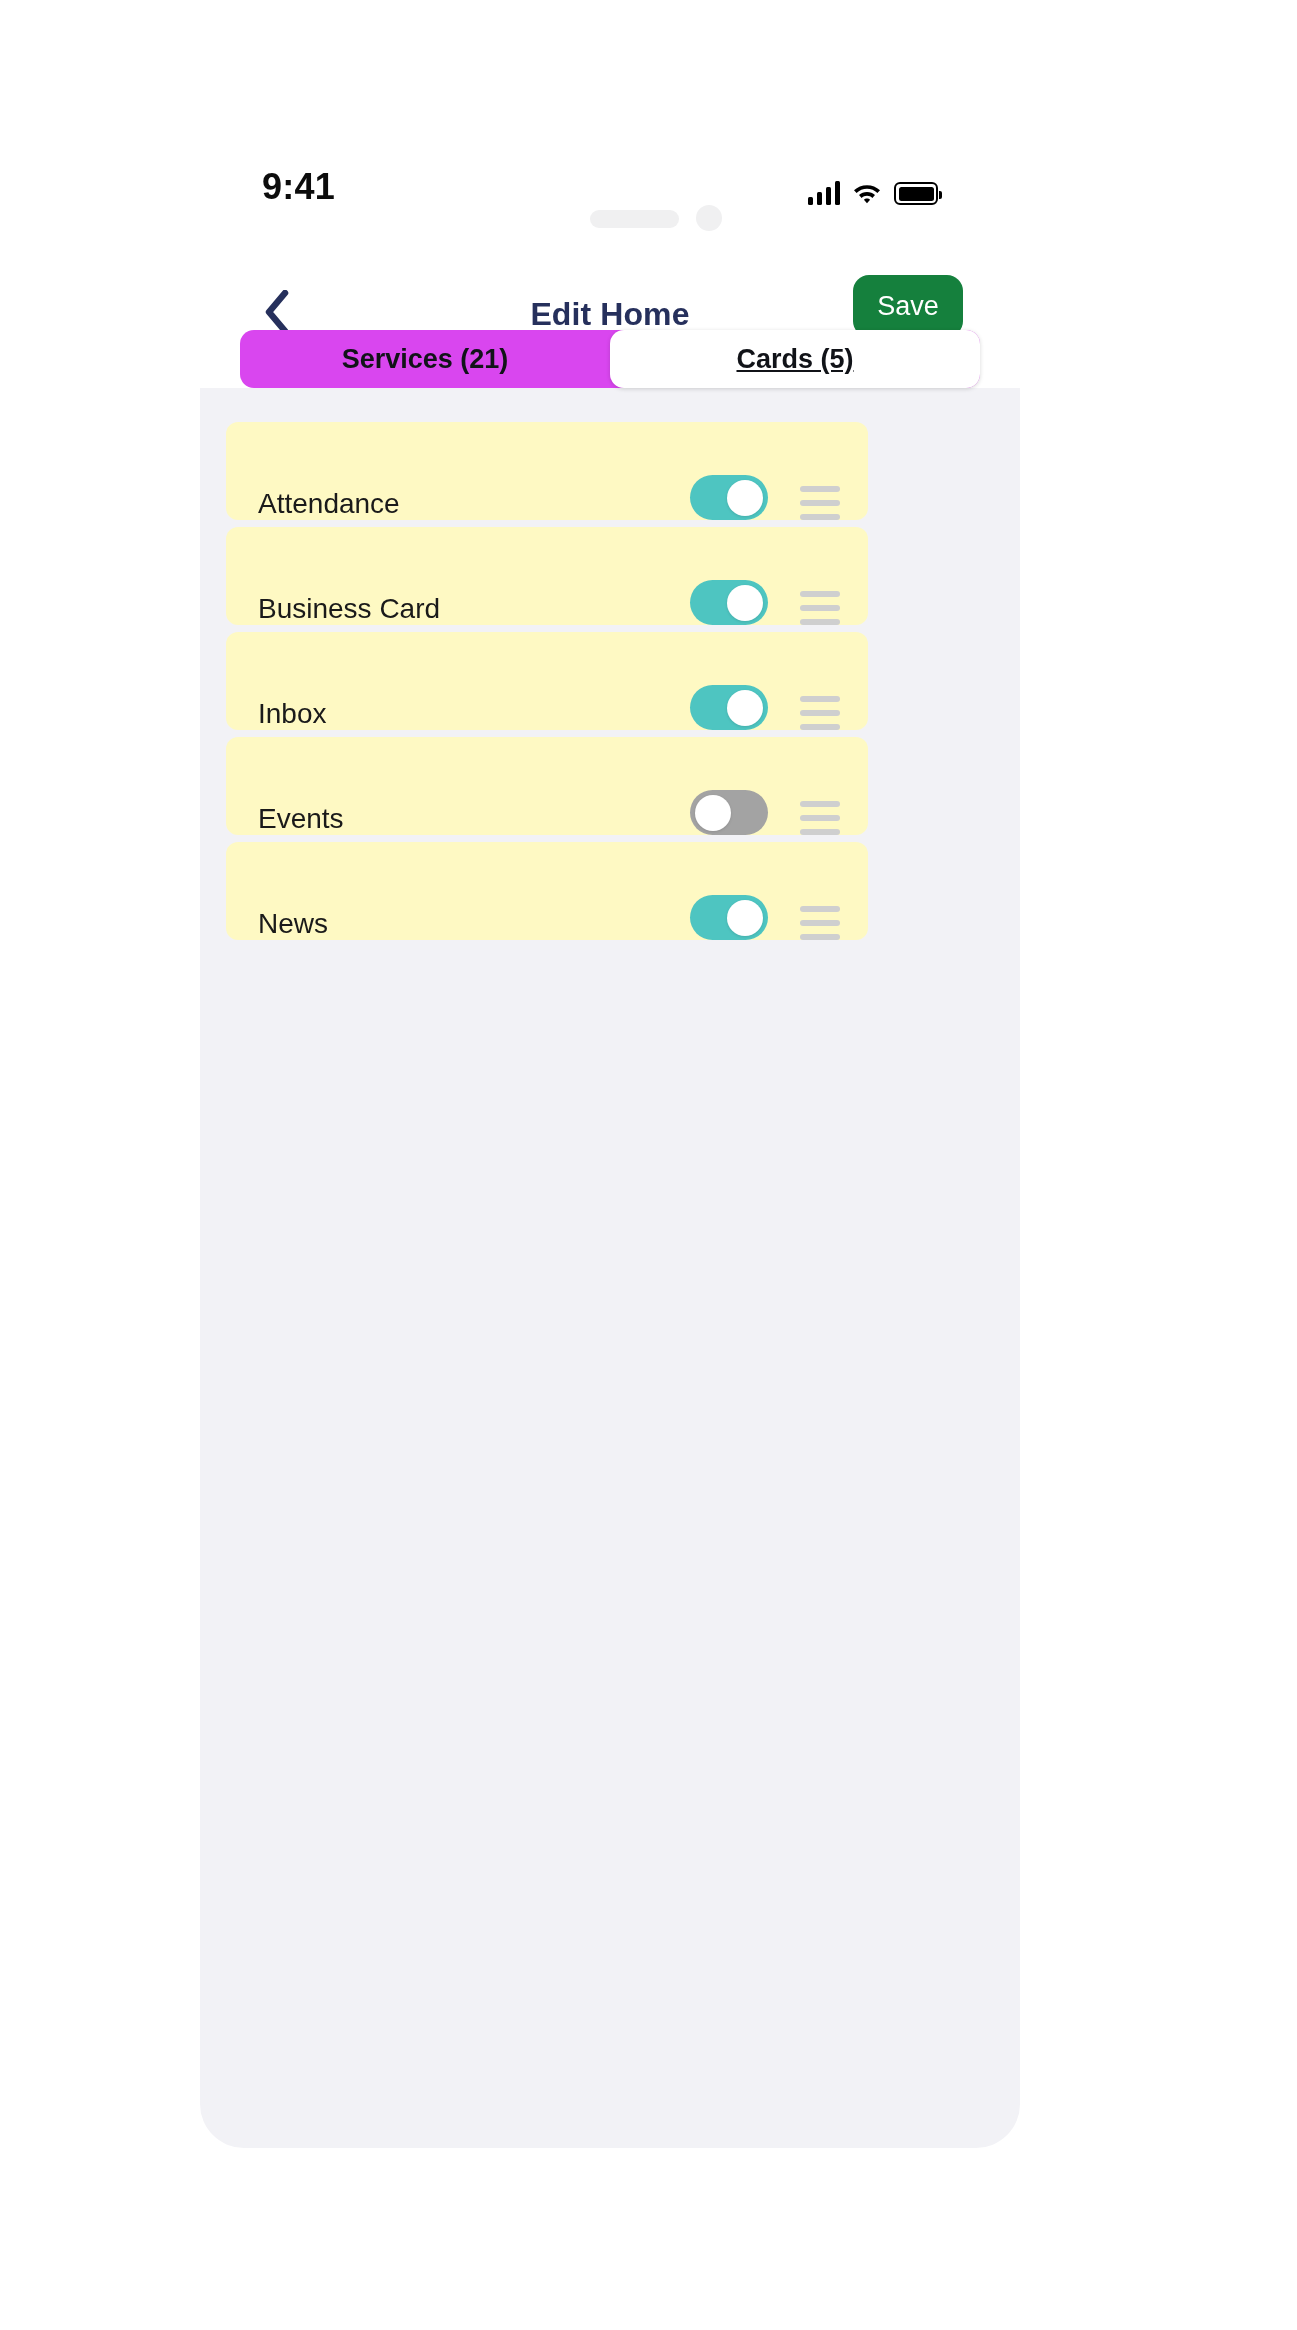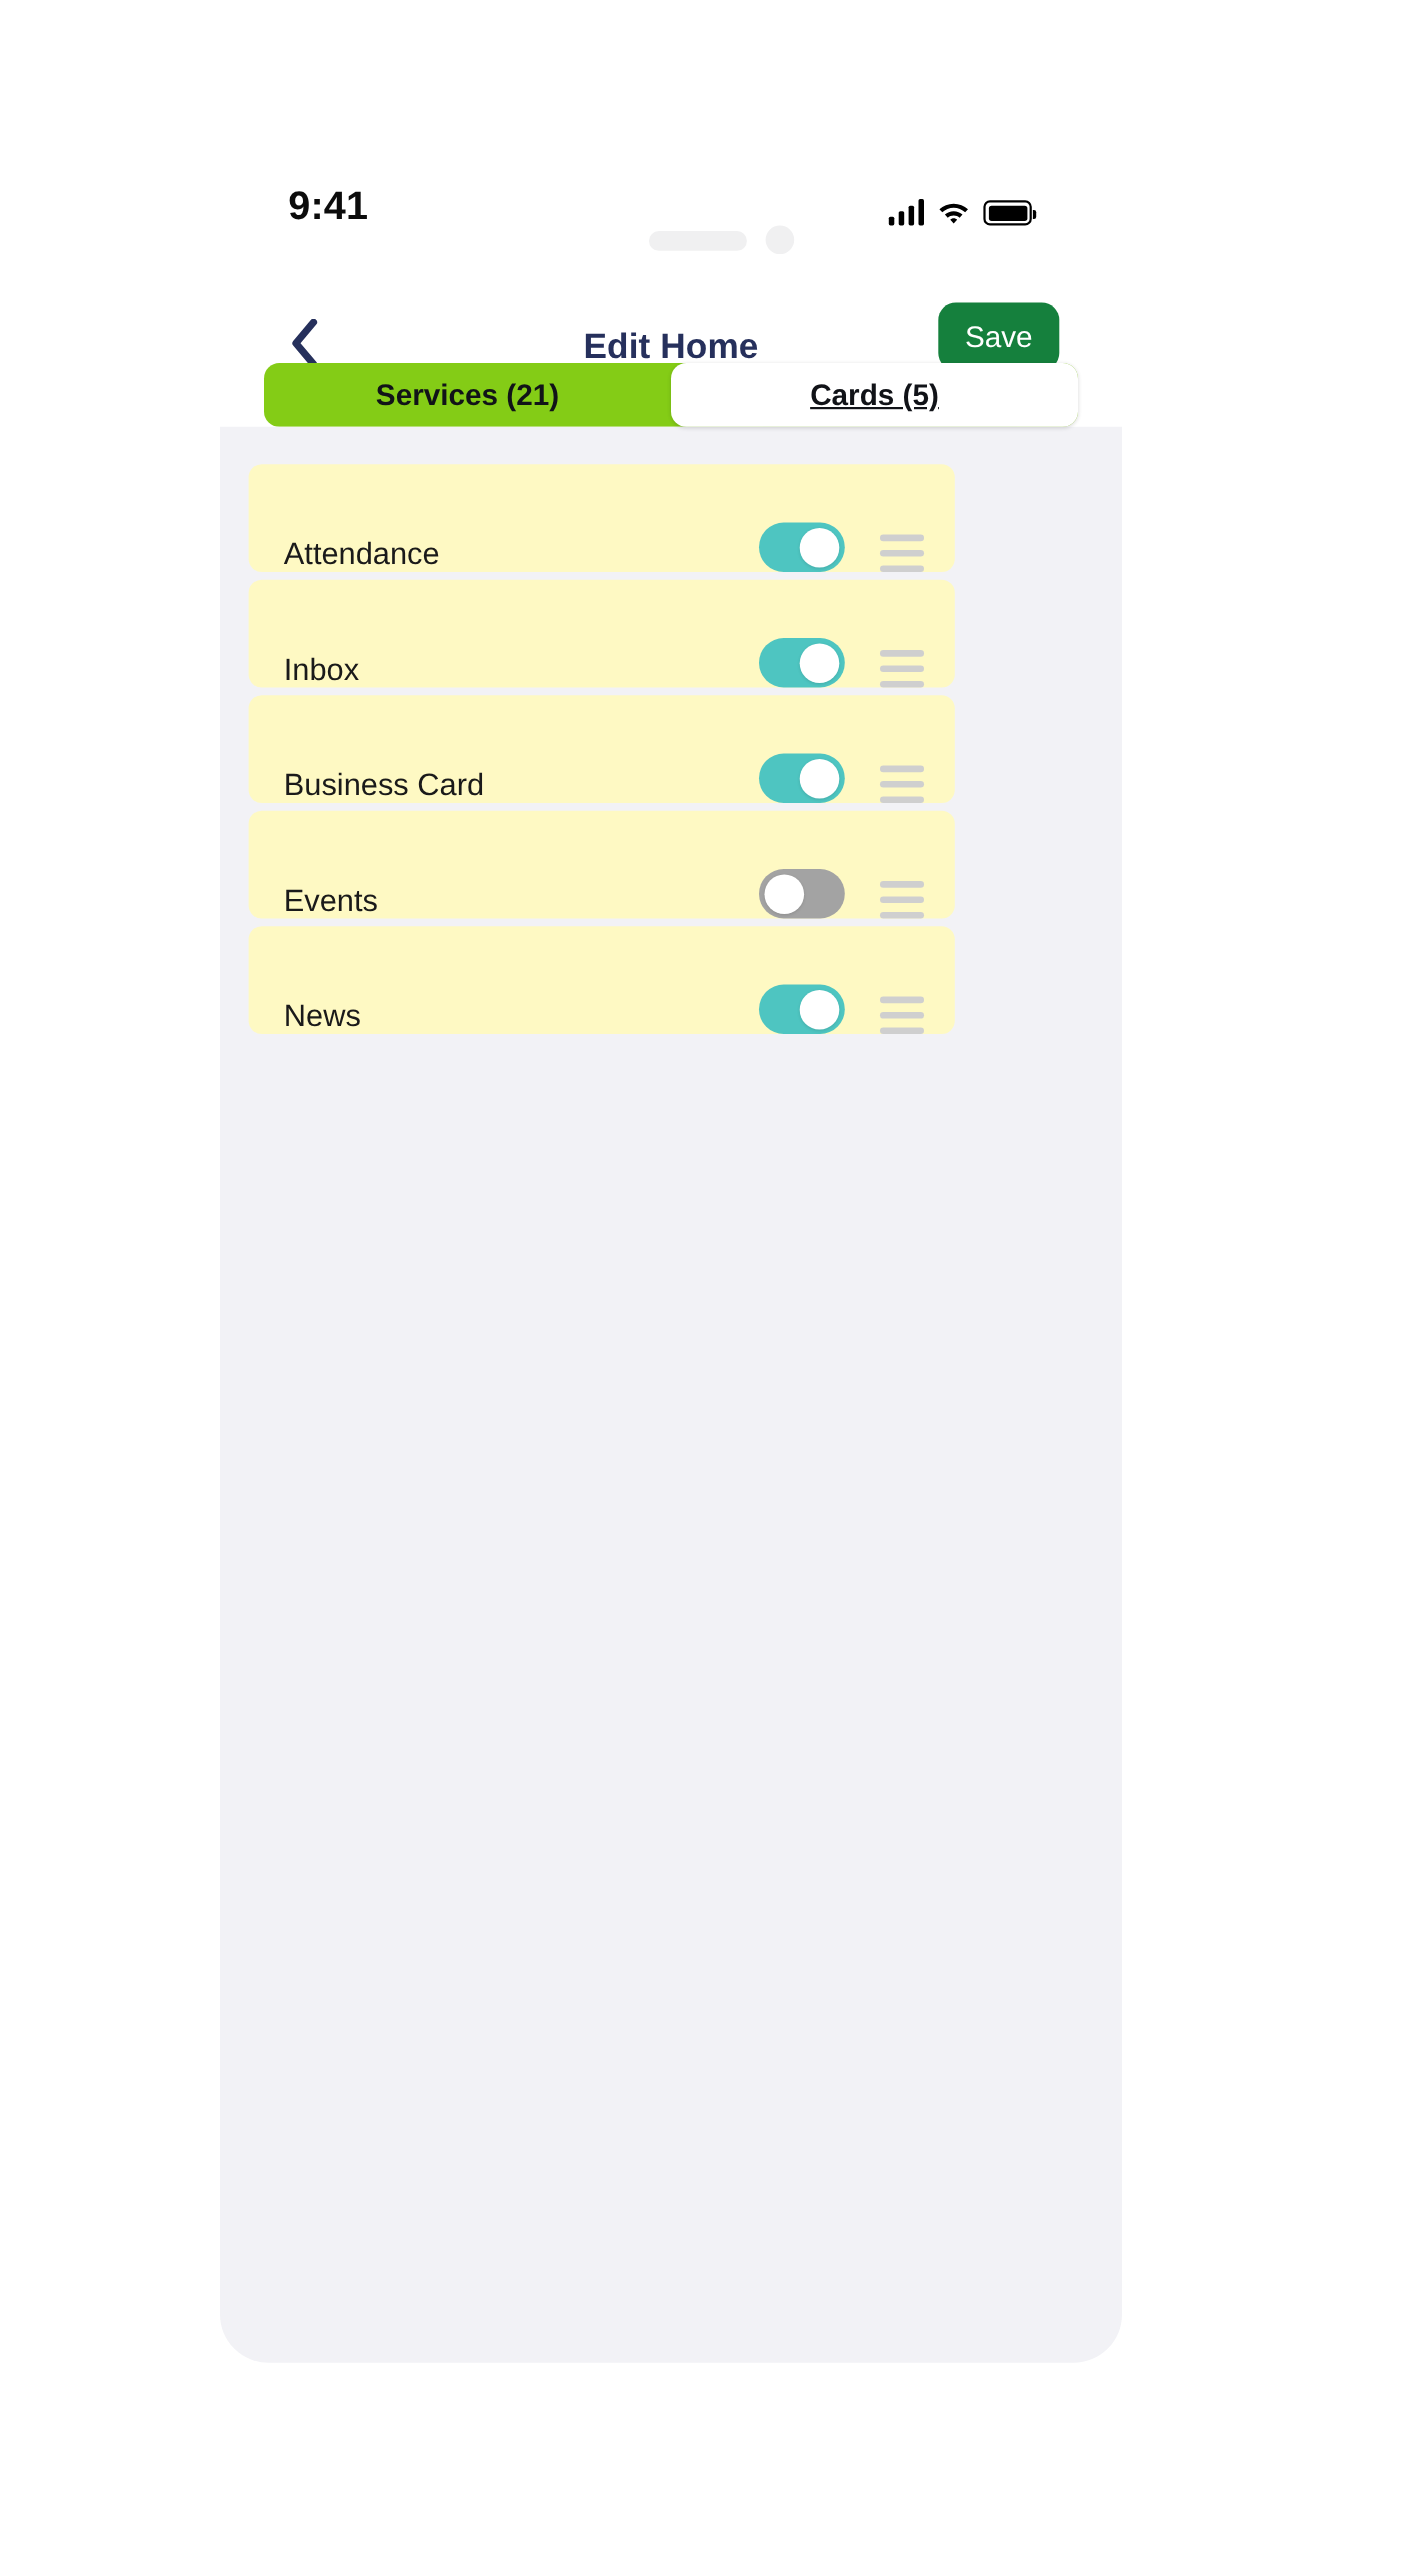--- a/index.html
+++ b/index.html
@@ -184,21 +184,21 @@
     left: 0;
     top: 202px;
     width: 820px;
     height: 58px;
     padding: 0 40px;
   }
   .tab-track {
     position: relative;
     width: 100%;
     height: 58px;
-    background: #84cc16;
+    background: #d946ef;
     border-radius: 14px;
     display: flex;
   }
   .tab {
     flex: 1;
     display: flex;
     align-items: center;
     justify-content: center;
     font-size: 27px;
     font-weight: 700;
@@ -350,33 +350,33 @@
             <span class="toggle-knob"></span>
           </button>
           <div class="drag-handle">
             <span></span>
               <span></span>
               <span></span>
           </div>
         </div>
 
         <div class="row">
-          <div class="row-label">Inbox</div>
+          <div class="row-label">Business Card</div>
           <button class="toggle">
             <span class="toggle-knob"></span>
           </button>
           <div class="drag-handle">
             <span></span>
               <span></span>
               <span></span>
           </div>
         </div>
 
         <div class="row">
-          <div class="row-label">Business Card</div>
+          <div class="row-label">Inbox</div>
           <button class="toggle">
             <span class="toggle-knob"></span>
           </button>
           <div class="drag-handle">
             <span></span>
               <span></span>
               <span></span>
           </div>
         </div>
 

